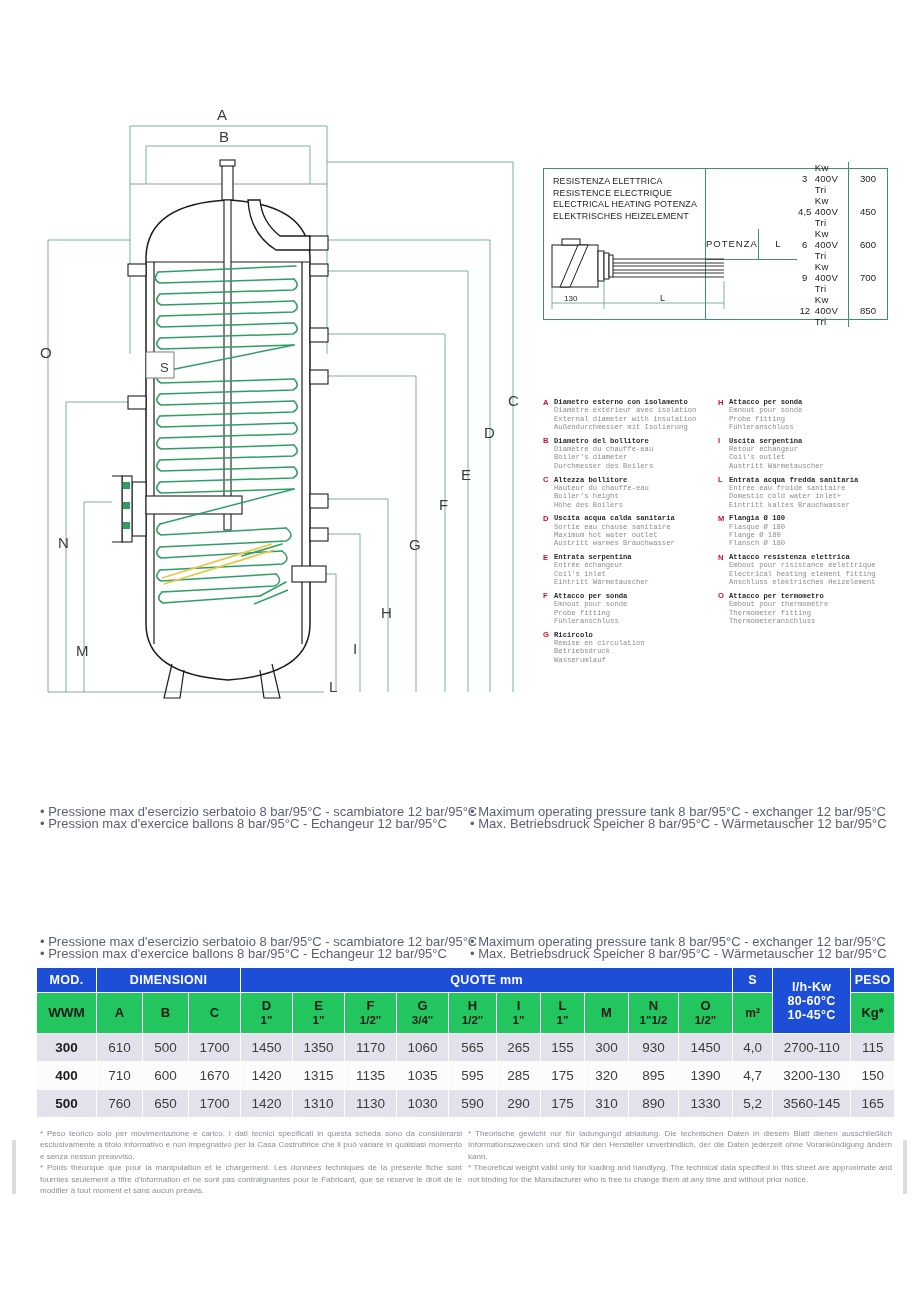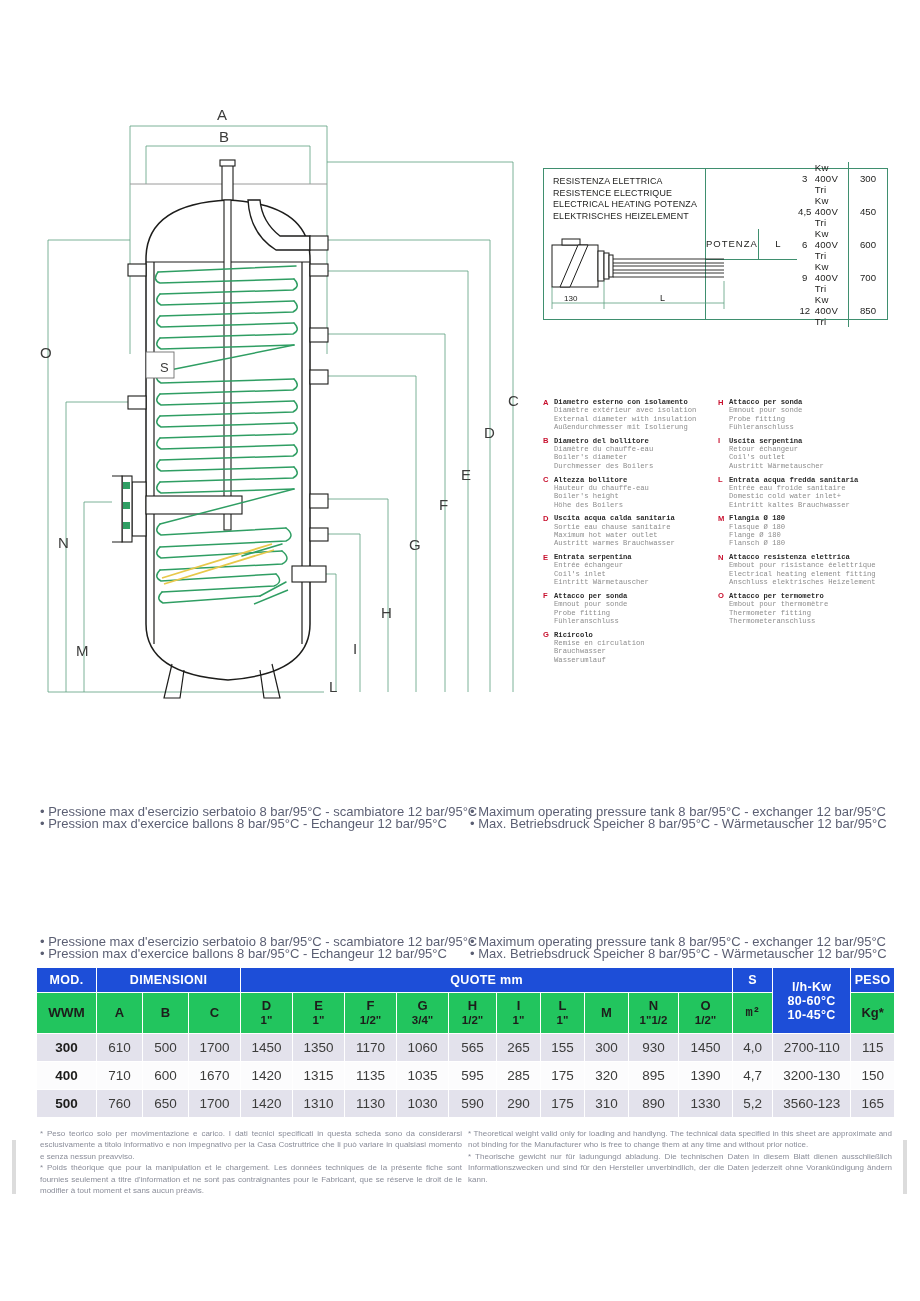--- a/index.html
+++ b/index.html
@@ -100,21 +100,21 @@
   .hdr1 th{
     background:#1d4ed8;color:#ffffff;
     font-size:12.5px;font-weight:bold;height:24px;letter-spacing:.3px;
   }
   .hdr2 th{
     background:#22c55e;color:#1d1d1b;
     font-size:13px;font-weight:bold;height:40px;line-height:14px;
   }
   .hdr2 th .sub{font-size:11.5px;font-weight:bold;display:block;}
   .hdr2 th.mod{font-size:13.5px;}
-  .hdr2 th.sup{font-size:12px;font-family:Liberation Mono, monospace;}
+  .hdr2 th.sup{font-size:12px;}
   table.main tbody td{
     font-size:13.5px;color:#3c3c3b;height:27px;
   }
   table.main tbody td.mod{font-weight:bold;color:#1d1d1b;}
   tbody tr.odd td{background:#e3e2ec;}
   tbody tr.even td{background:#fcfcfd;}
 
   
   .foot{position:absolute;top:1128px;font-size:8px;line-height:11.4px;color:#8a8d99;}
   .foot p{margin:0;text-align:justify;}
@@ -433,21 +433,21 @@
         <div>Emnout pour sonde</div>
         <div>Probe fitting</div>
         <div>Fühleranschluss</div>
       </div>
     </div>
     <div class="leg-item">
       <div class="leg-letter">G</div>
       <div class="leg-lines">
         <div>Ricircolo</div>
         <div>Remise en circulation</div>
-        <div>Brauchwasser</div>
+        <div>Betriebsdruck</div>
         <div>Wasserumlauf</div>
       </div>
     </div>
   </div>
 
   <div class="legend col-b">
     <div class="leg-item">
       <div class="leg-letter">H</div>
       <div class="leg-lines">
         <div>Attacco per sonda</div>
@@ -622,32 +622,32 @@
           <td>1310</td>
           <td>1130</td>
           <td>1030</td>
           <td>590</td>
           <td>290</td>
           <td>175</td>
           <td>310</td>
           <td>890</td>
           <td>1330</td>
           <td>5,2</td>
-          <td>3560-123</td>
+          <td>3560-145</td>
           <td>165</td>
         </tr>
       </tbody>
     </table>
   </div>
 
   <div class="foot f-left">
     <p>* Peso teorico solo per movimentazione e carico. I dati tecnici specificati in questa scheda sono da considerarsi esclusivamente a titolo informativo e non impegnativo per la Casa Costruttrice che li può variare in qualsiasi momento e senza nessun preavviso.</p>
     <p>* Poids théorique que pour la manipulation et le chargement. Les données techniques de la présente fiche sont fournies seulement a titre d'information et ne sont pas contraignantes pour le Fabricant, que se réserve le droit de le modifier à tout moment et sans aucun préavis.</p>
   </div>
   <div class="foot f-right">
+    <p>* Theorische gewicht nur für ladungungd abladung. Die technischen Daten in diesem Blatt dienen ausschließlich Informationszwecken und sind für den Hersteller unverbindlich, der die Daten jederzeit ohne Vorankündigung ändern kann.</p>
     <p>* Theoretical weight valid only for loading and handlyng. The technical data specified in this sheet are approximate and not binding for the Manufacturer who is free to change them at any time and without prior notice.</p>
-    <p>* Theorische gewicht nur für ladungungd abladung. Die technischen Daten in diesem Blatt dienen ausschließlich Informationszwecken und sind für den Hersteller unverbindlich, der die Daten jederzeit ohne Vorankündigung ändern kann.</p>
   </div>
 
   <div class="edge-mark" style="left:12px;top:1140px;"></div>
   <div class="edge-mark" style="left:903px;top:1140px;"></div>
 
 </div>
 
 </body></html>

